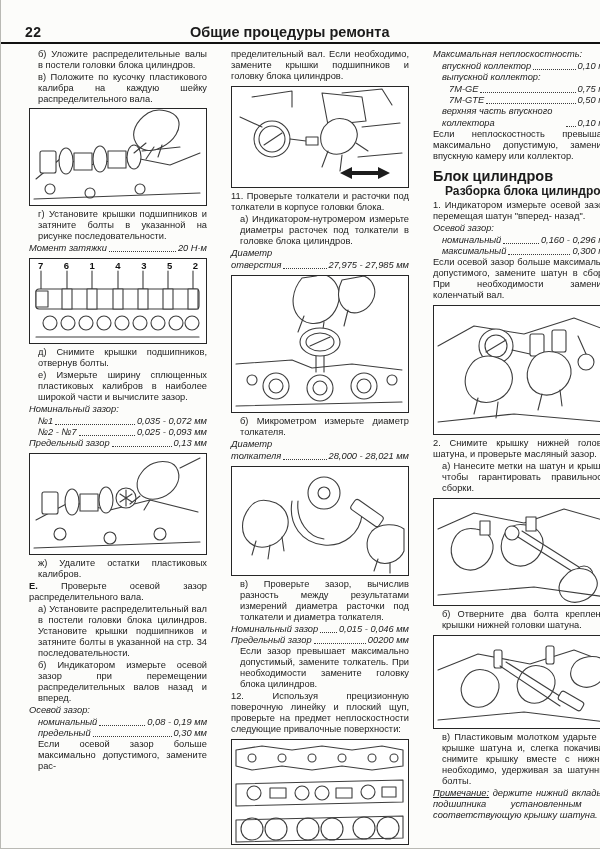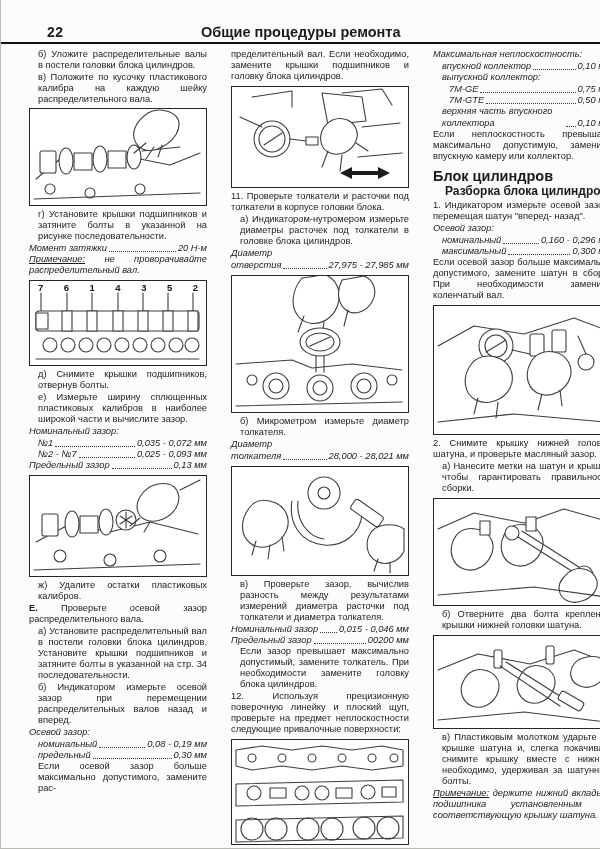--- a/index.html
+++ b/index.html
@@ -1,19 +1,19 @@
 <!DOCTYPE html>
 <html><head>
 <meta charset="utf-8">
 <style>
   html,body{margin:0;padding:0;background:#e8e8e6;}
   .page{width:600px;height:849px;background:#fcfcfa;position:relative;overflow:hidden;
         font-family:"Liberation Sans",sans-serif;color:#1b1b1b;box-sizing:border-box;
         border-left:1px solid #b9b9b4;border-bottom:1px solid #b9b9b4;}
-  .hdr{display:flex;align-items:flex-end;padding:24px 22px 2px 46px;border-bottom:2.4px solid #111;}
+  .hdr{display:flex;align-items:flex-end;padding:24px 22px 2px 24px;border-bottom:2.4px solid #111;}
   .pagenum{font-size:14px;font-weight:bold;letter-spacing:.5px;}
   .ptitle{flex:1;text-align:center;font-size:14.5px;font-weight:bold;padding-right:40px;}
   .cols{display:flex;gap:24px;padding:5px 20px 0 28px;}
   .col{width:178px;flex:0 0 178px;}
   p.t{font-size:9.3px;line-height:1.18;text-align:justify;margin:0 0 1px 0;}
   p.ind{padding-left:9px;}
   .b{font-weight:bold;}
   .itl{font-style:italic;}
   .un{text-decoration:underline;}
   .spec{display:flex;align-items:flex-end;font-style:italic;font-size:9.3px;line-height:1.2;margin:0;}
@@ -66,21 +66,20 @@
           <path class="ln" d="M4,90 L170,84"></path>
         </svg>
       </figure>
 
       <p class="t ind">г) Установите крышки подшипников и затяните болты в указанной на рисунке последовательности.</p>
       <div class="spec">
         <span class="lbl">Момент затяжки</span>
         <span class="dots"></span>
         <span class="val">20 Н·м</span>
       </div>
-      <p class="t itl"><span class="un">Примечание:</span><span> не проворачивайте распределительный вал.</span></p>
 
       <figure class="fig" style="height:84px;">
         <div class="seq">
           <span>7</span>
           <span>6</span>
           <span>1</span>
           <span>4</span>
           <span>3</span>
           <span>5</span>
           <span>2</span>

